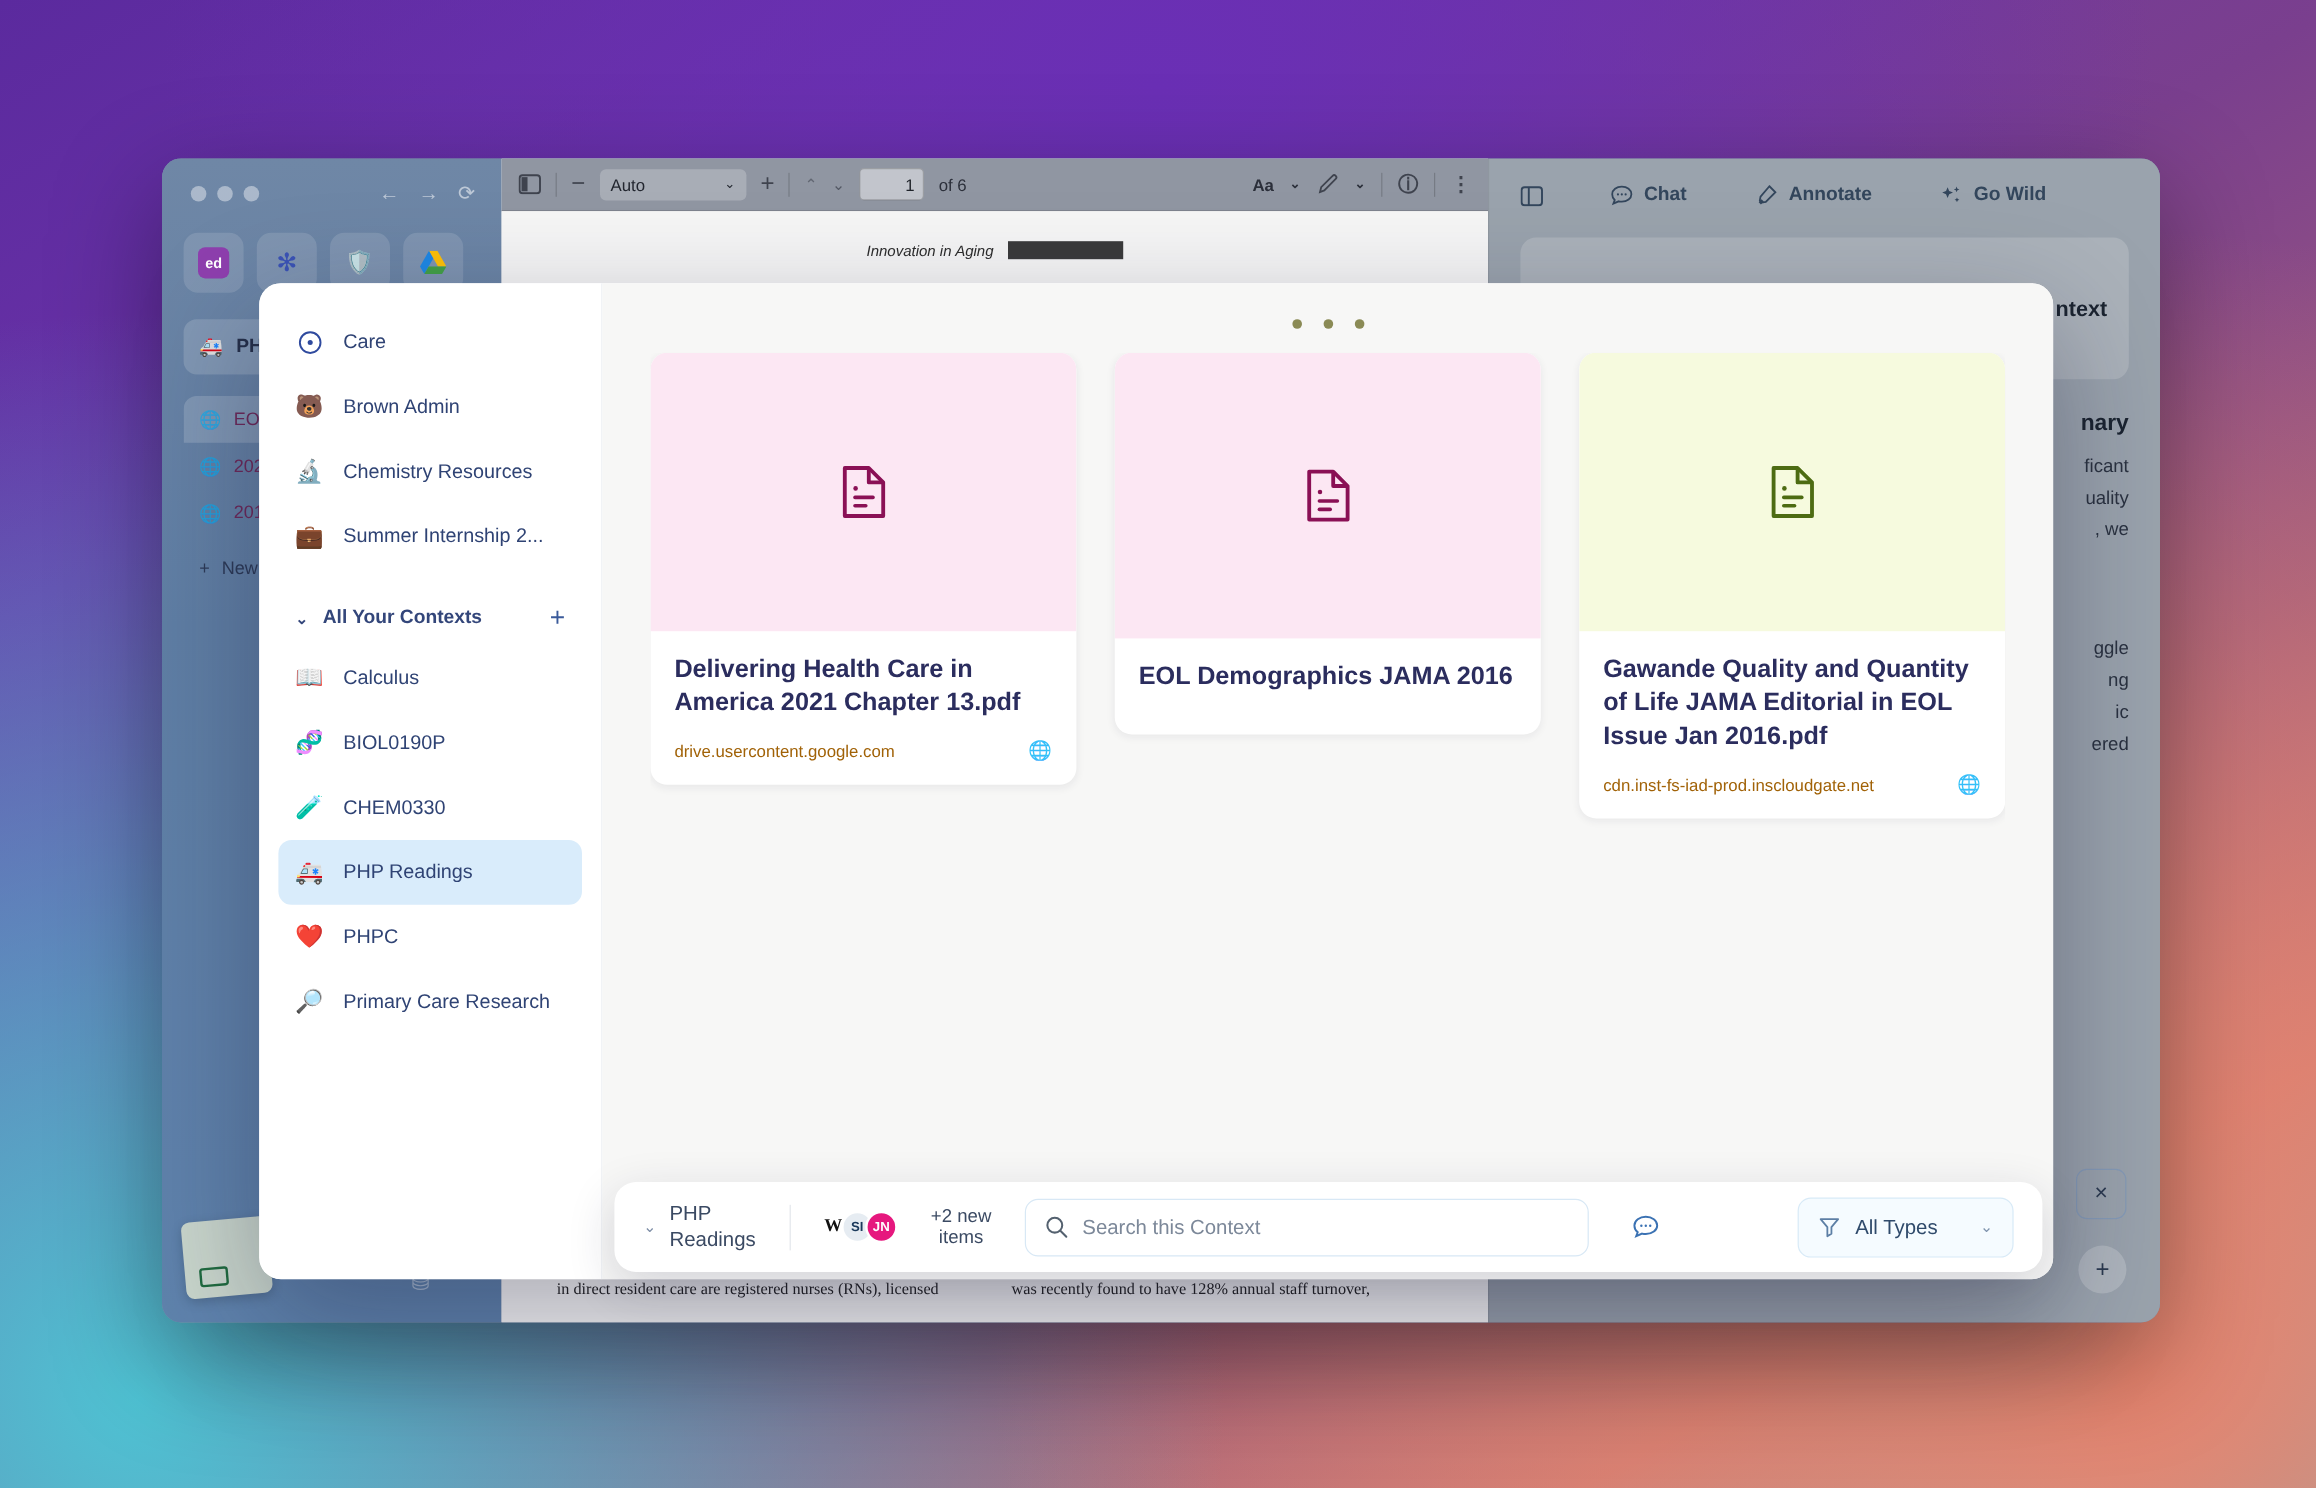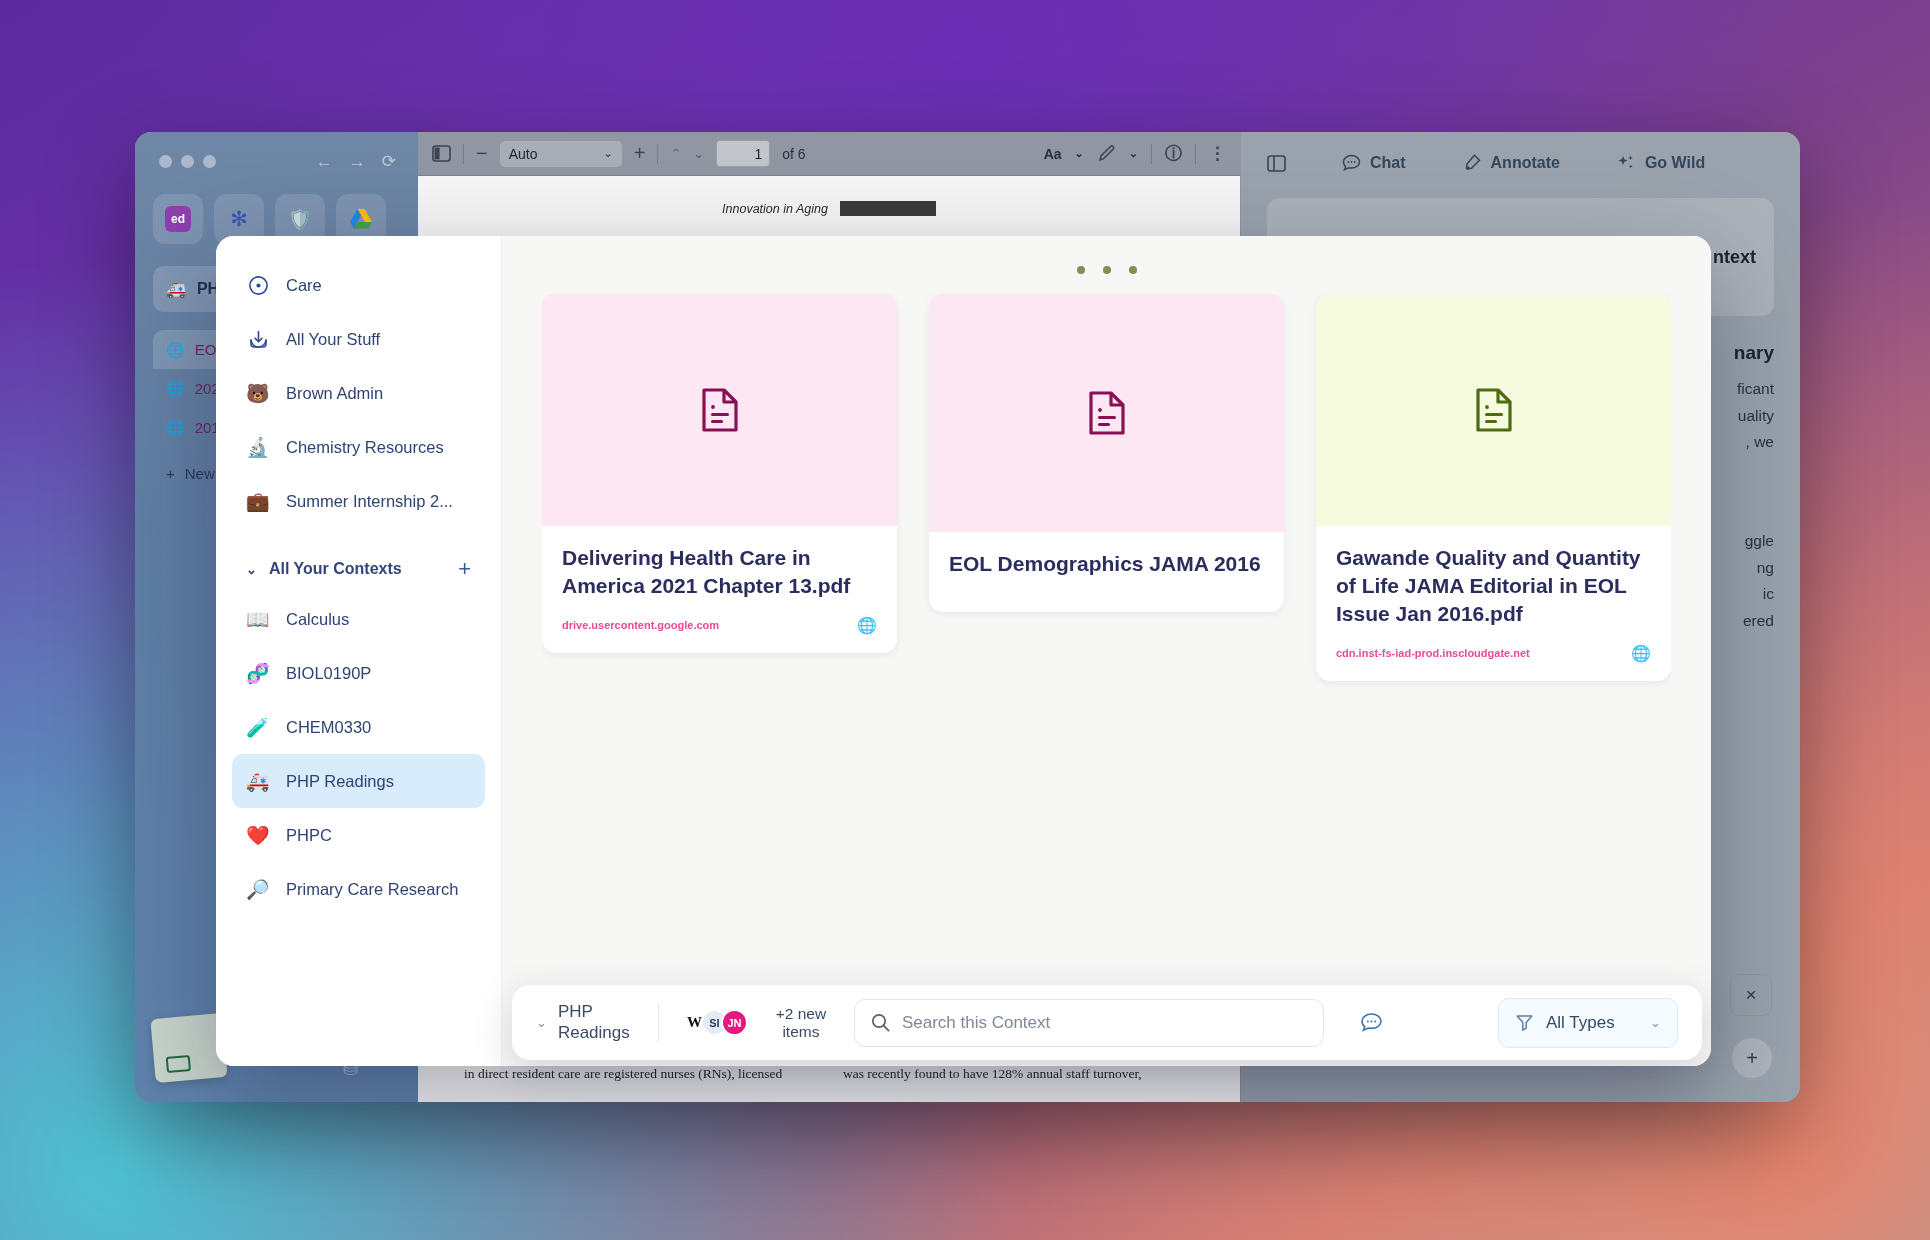--- a/index.html
+++ b/index.html
@@ -209,21 +209,21 @@
     display: inline-block; width: 100%;
   }
   .thumb { height: 232px; display:flex; align-items:center; justify-content:center; }
   .thumb.tall { height: 238px; }
   .card-body { padding: 18px 20px 18px 20px; }
   .card-title {
     font-size: 21px; font-weight: 600; color:#2b2d5e; line-height: 1.33;
     margin-bottom: 16px;
   }
   .card-foot { display:flex; align-items:center; gap: 10px; }
-  .card-url { font-size: 11px; color:#ec4899; flex:1;font-weight:bold; }
+  .card-url { font-size: 14px; color:#a16207; flex:1; }
   .fav { font-size: 16px; opacity:.8; }
 
   
   .bottom-bar {
     position:absolute; left: 512px; top: 985px;
     width: 1190px; height: 75px;
     background:#fff; border-radius: 18px;
     box-shadow: 0 12px 40px rgba(30,30,60,.16);
     display:flex; align-items:center; gap: 22px; padding: 0 24px;
     z-index: 5;
@@ -448,30 +448,20 @@
     <div class="side-item">
       <span class="side-ico">
         <svg width="21" height="21" viewBox="0 0 21 21">
             <circle cx="10.5" cy="10.5" r="8.6" fill="none" stroke="#2f4a9e" stroke-width="1.6"></circle>
             <circle cx="10.5" cy="10.5" r="2.1" fill="#2f4a9e"></circle>
           </svg>
       </span>
       <span>Care</span>
     </div>
     <div class="side-item">
-      <span class="side-ico">
-        <svg width="21" height="21" viewBox="0 0 21 21">
-            <path d="M3 10.5a7.5 7.5 0 0015 0" fill="none" stroke="#2f4a9e" stroke-width="1.6"></path>
-            <path d="M10.5 2.5v10M7 9.2l3.5 3.4L14 9.2" fill="none" stroke="#2f4a9e" stroke-width="1.6" stroke-linecap="round" stroke-linejoin="round"></path>
-            <path d="M3 10.5V15a3 3 0 003 3h9a3 3 0 003-3v-4.5" fill="none" stroke="#2f4a9e" stroke-width="1.6"></path>
-          </svg>
-      </span>
-      <span>All Your Stuff</span>
-    </div>
-    <div class="side-item">
       <span class="side-ico">🐻</span>
       <span>Brown Admin</span>
     </div>
     <div class="side-item">
       <span class="side-ico">🔬</span>
       <span>Chemistry Resources</span>
     </div>
     <div class="side-item">
       <span class="side-ico">💼</span>
       <span>Summer Internship 2...</span>

